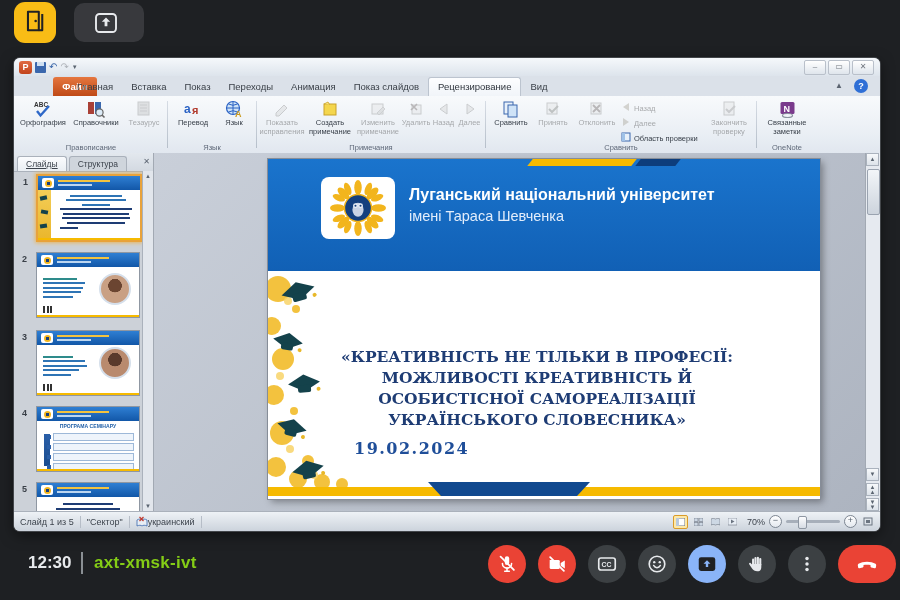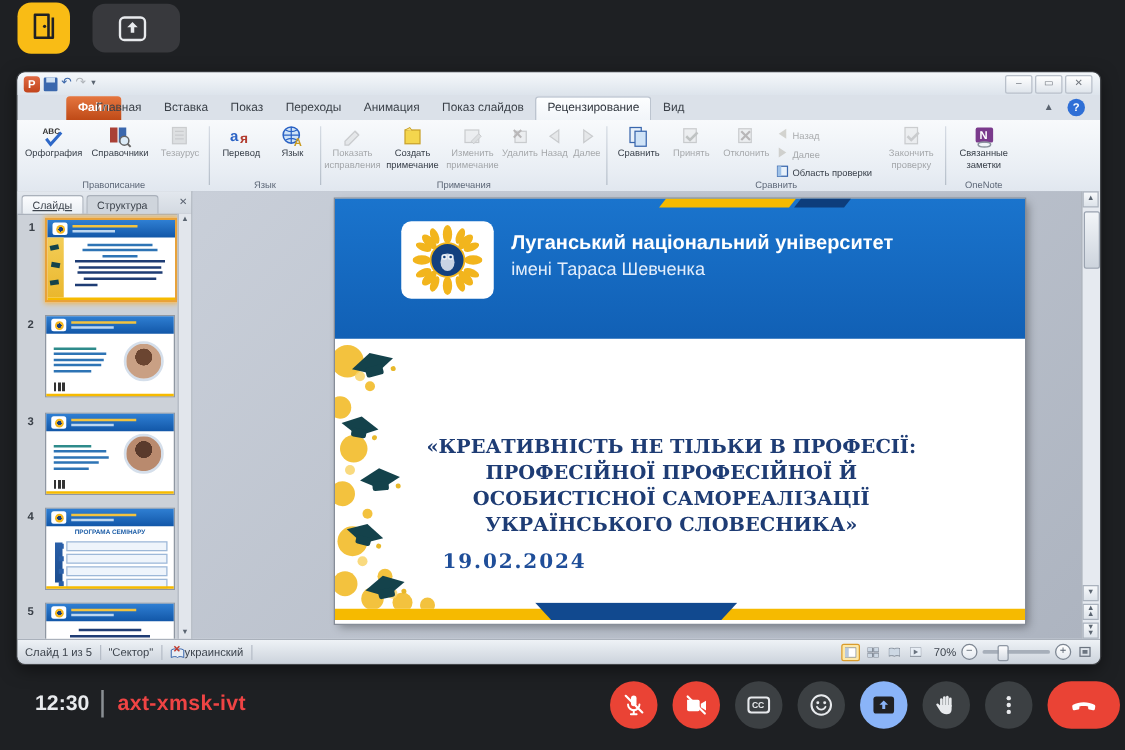--- a/index.html
+++ b/index.html
@@ -118,21 +118,21 @@
   .vico.active{background:#fde8a8;border:1px solid #d99b2a;border-radius:2px;}
   .zbtn{width:11px;height:11px;border:1px solid #7d8692;border-radius:50%;color:#5a6470;
         font-size:9px;line-height:9px;text-align:center;cursor:pointer;background:linear-gradient(#fff,#e4e9ef);}
   .ztrack{width:54px;height:3px;background:#a7afba;border-radius:2px;position:relative;}
   .zthumb{position:absolute;left:12px;top:-4px;width:7px;height:11px;border:1px solid #8e97a3;
           border-radius:2px;background:linear-gradient(#fdfdfe,#d6dce4);cursor:grab;}
 
   
   .mtime{left:28px;top:553px;font-size:17px;font-weight:700;color:#e8eaed;}
   .mdiv{left:81px;top:552px;width:1.5px;height:22px;background:#8a8f94;}
-  .mcode{left:94px;top:553px;font-size:17px;font-weight:700;color:#ef4444;letter-spacing:.3px;text-align:center;}
+  .mcode{left:94px;top:553px;font-size:17px;font-weight:700;color:#84cc16;letter-spacing:.3px;text-align:center;}
   .mbtn{position:absolute;top:545px;width:38px;height:38px;border-radius:50%;border:none;cursor:pointer;
         background:#3c4043;display:flex;align-items:center;justify-content:center;padding:0;}
   .mbtn.red{background:#ea4335;}
   .mbtn.blue{background:#8ab4f8;}
   .endpill{position:absolute;left:838px;top:545px;width:58px;height:38px;border-radius:19px;border:none;
            background:#ea4335;display:flex;align-items:center;justify-content:center;cursor:pointer;}
 </style>
 </head>
 <body>
 
@@ -590,21 +590,21 @@
                     <path d="M-16 0L0 -8.5 16 0 0 8.5Z"></path>
                     <rect x="-6.5" y="2" width="13" height="7.5" rx="2"></rect>
                     <circle cx="14" cy="7" r="2" fill="#e8b82a"></circle>
                   </g>
               </g>
             </svg>
           </div>
 
           <div class="ab stext ssub">
             <div>«КРЕАТИВНІСТЬ НЕ ТІЛЬКИ В ПРОФЕСІЇ:</div>
-            <div>ПРОФЕСІЙНОЇ ПРОФЕСІЙНОЇ Й</div>
+            <div>МОЖЛИВОСТІ КРЕАТИВНІСТЬ Й</div>
             <div>ОСОБИСТІСНОЇ САМОРЕАЛІЗАЦІЇ</div>
             <div>УКРАЇНСЬКОГО СЛОВЕСНИКА»</div>
           </div>
           <div class="ab stext sdate">19.02.2024</div>
           <div class="ab sstripe"></div>
           <div class="ab strap"></div>
         </div>
       </div>
 
       <div class="ab vscroll">

